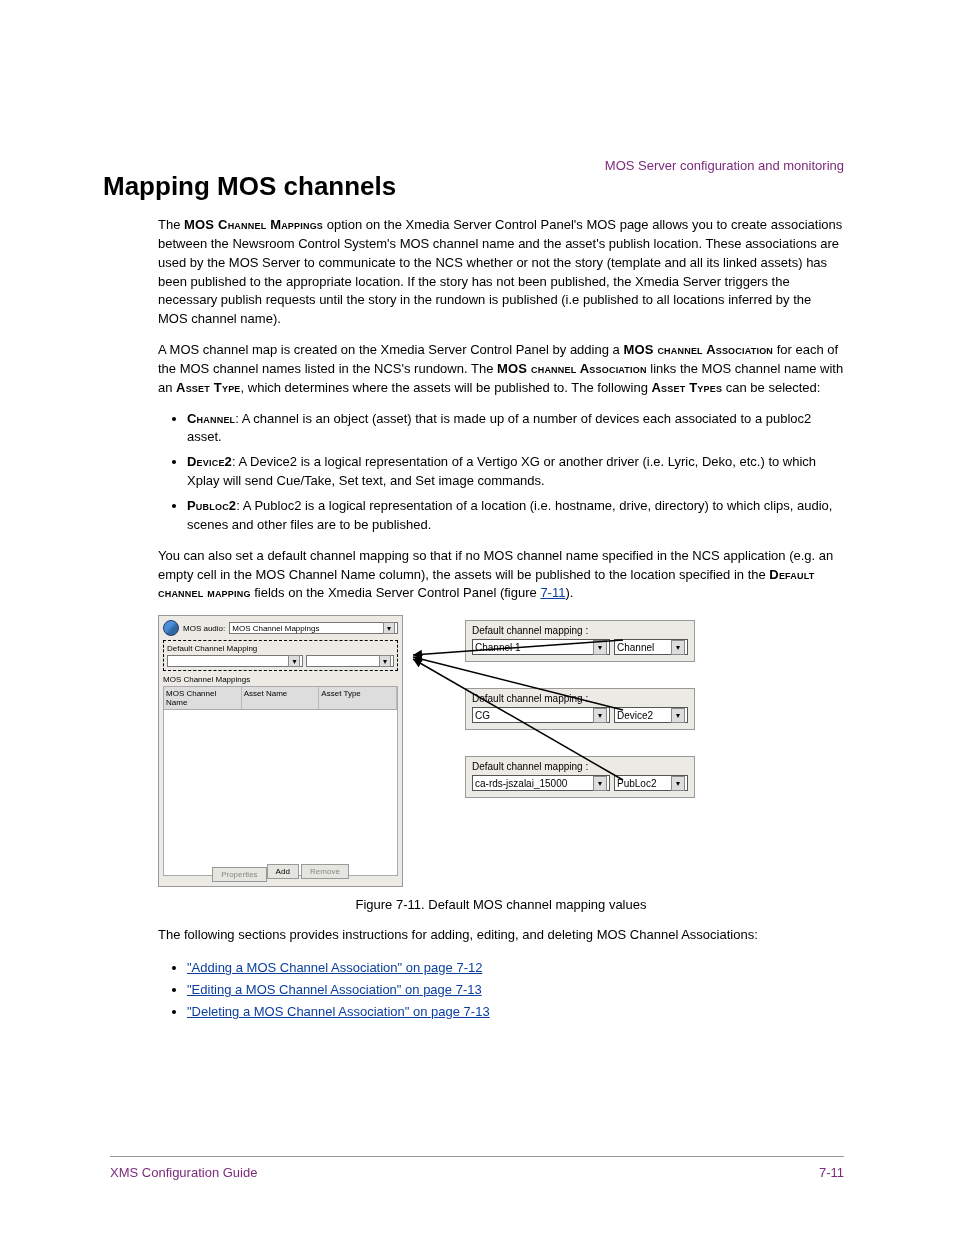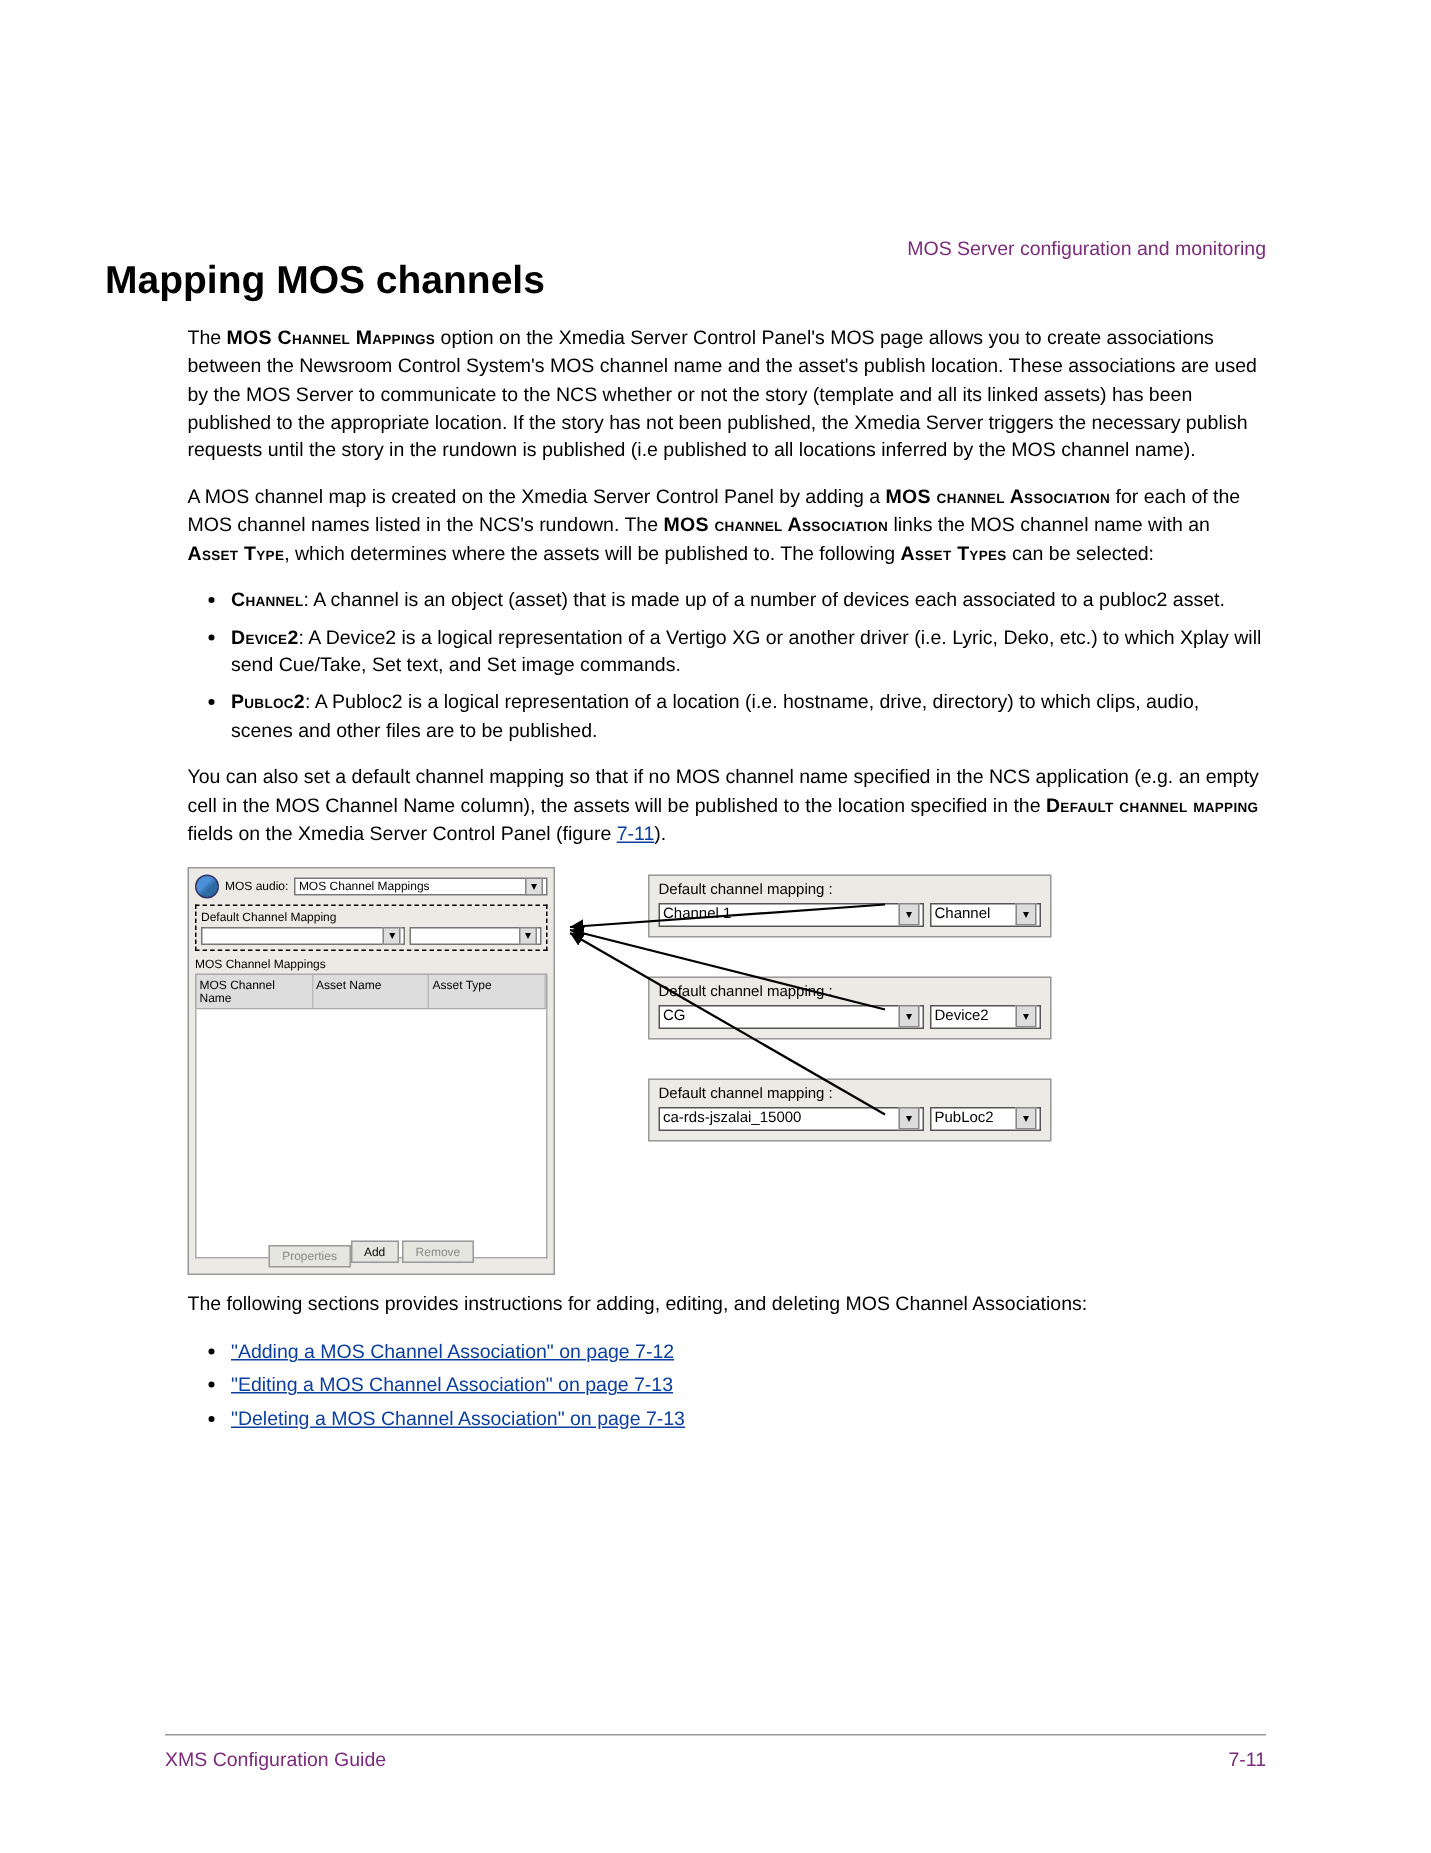--- a/index.html
+++ b/index.html
@@ -8,21 +8,21 @@
     background: #fff;
     font-family: Arial, Helvetica, sans-serif;
     color: #000;
   }
   .page {
     width: 954px;
     height: 1235px;
     margin: 0 auto;
     position: relative;
     box-sizing: border-box;
-    padding: 155px 110px 50px 70px;
+    padding: 155px 110px 50px 103px;
   }
   .header-right {
     position: absolute;
     top: 158px;
     right: 110px;
     color: #7c2a7c;
     font-size: 13px;
   }
   h1 {
     font-size: 26px;
@@ -131,21 +131,21 @@
     pointer-events:none;
   }
   .detail-stack {
     margin-left: 50px;
     display:flex;
     flex-direction:column;
     gap:26px;
     padding-top: 5px;
   }
   .detail-box {
-    width: 269px;
+    width: 230px;
     border: 1px solid #999;
     background: #eceae4;
     padding: 4px 6px 6px 6px;
     box-sizing:border-box;
     font-size: 10px;
   }
   .detail-box .db-label { margin-bottom: 3px; }
   .detail-box .db-row { display:flex; gap:4px; }
   .detail-box .db-combo {
     background:#fff;
@@ -307,20 +307,21 @@
             </div>
           <div class="db-combo narrow">
               <span>PubLoc2</span>
               <span class="arrow">▾</span>
             </div>
         </div>
       </div>
     </div>
   </div>
 
+  <div class="fig-caption">Figure 7-11. Default MOS channel mapping values</div>
 
   <p class="body-text">The following sections provides instructions for adding, editing, and deleting MOS Channel Associations:</p>
 
   <ul class="links-list">
     <li><a href="#">"Adding a MOS Channel Association" on page 7-12</a></li>
     <li><a href="#">"Editing a MOS Channel Association" on page 7-13</a></li>
     <li><a href="#">"Deleting a MOS Channel Association" on page 7-13</a></li>
   </ul>
 
   <div class="footer">

